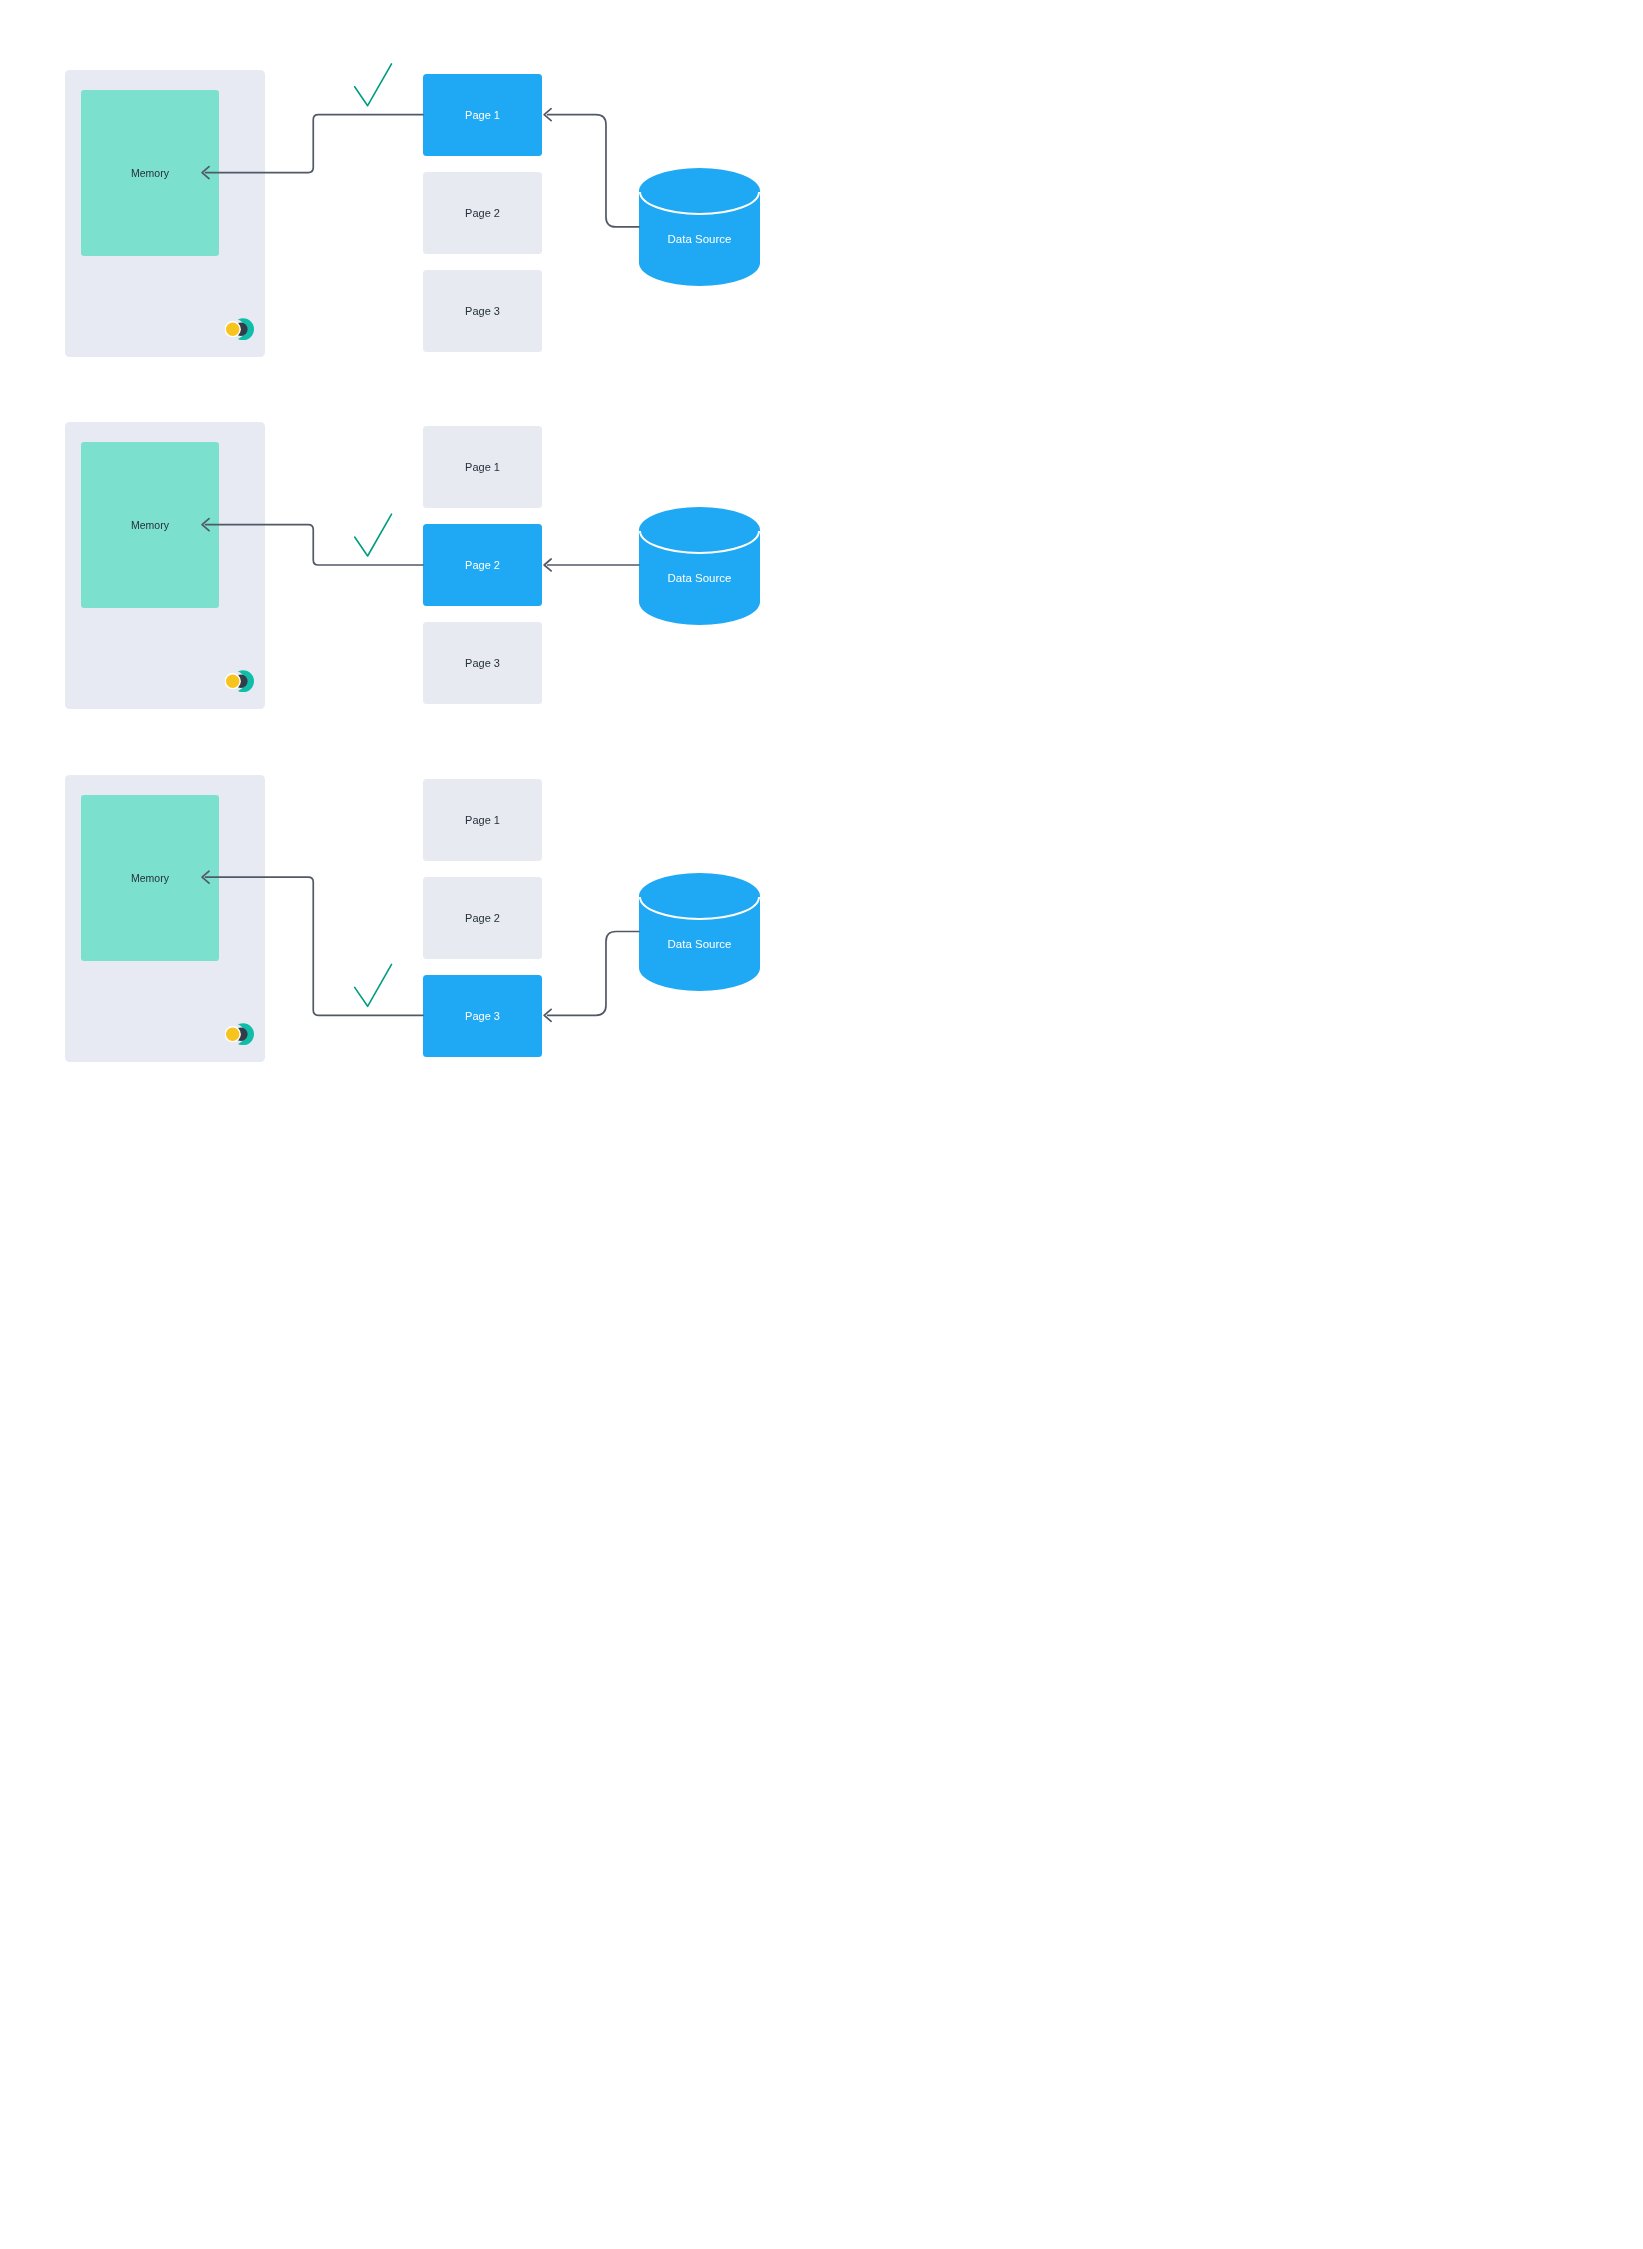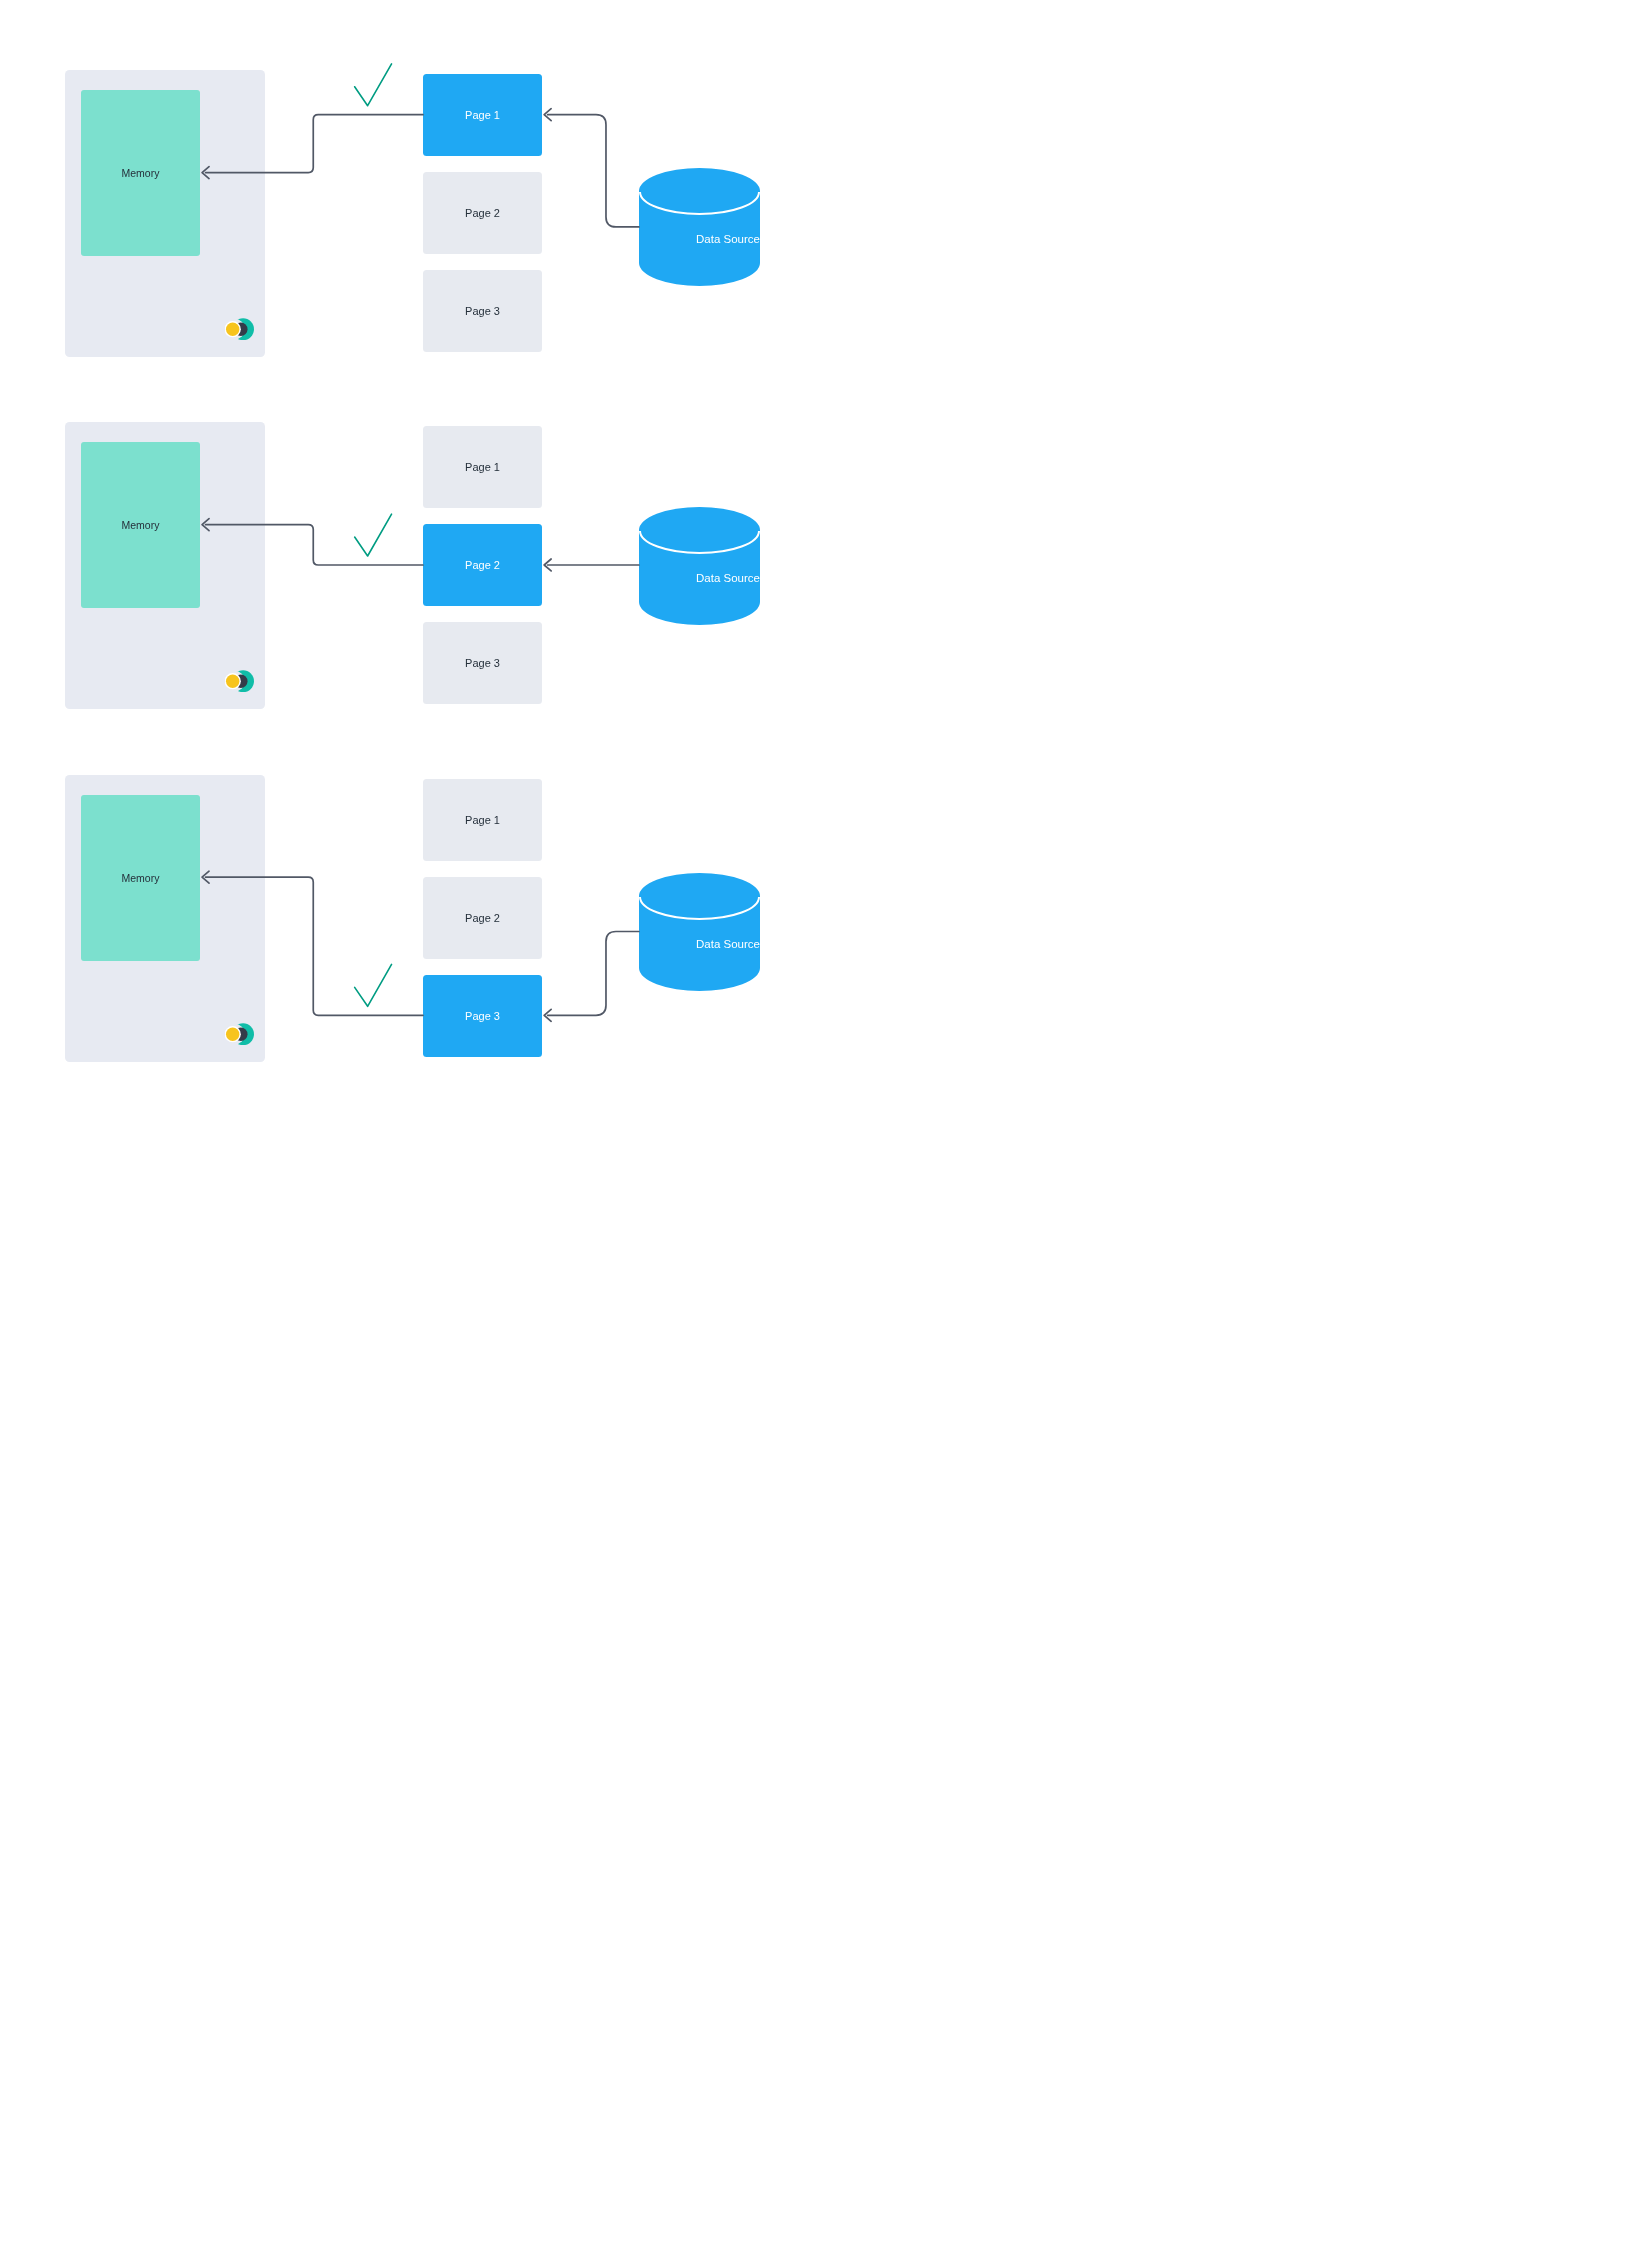--- a/index.html
+++ b/index.html
@@ -19,21 +19,21 @@
   body{font-family:"Liberation Sans", sans-serif;}
   .canvas{position:relative;width:822px;height:1125px;background:#FFFFFF;overflow:hidden;}
 
   .overlay{position:absolute;left:0;top:0;pointer-events:none;}
 
   .panel{position:absolute;left:65px;width:200px;height:287px;border-radius:4.5px;background:var(--panel-gray);}
   .r0 .panel{top:70px;}
   .r1 .panel{top:422px;}
   .r2 .panel{top:775px;}
 
-  .memory-box{position:absolute;left:81px;width:119px;height:166px;border-radius:3px;
+  .memory-box{position:absolute;left:81px;width:138px;height:166px;border-radius:3px;
     background:var(--memory-teal);display:flex;align-items:center;justify-content:center;
     font-size:10.5px;color:var(--text-dark);}
   .r0 .memory-box{top:90px;}
   .r1 .memory-box{top:442px;}
   .r2 .memory-box{top:795px;}
 
   .logo{position:absolute;left:225px;width:29px;height:28.4px;}
   .r0 .logo{top:315px;}
   .r1 .logo{top:667px;}
   .r2 .logo{top:1020px;}
@@ -45,21 +45,21 @@
   .r0 .page-1{top:74px;} .r0 .page-2{top:172px;} .r0 .page-3{top:270px;}
   .r1 .page-1{top:426px;} .r1 .page-2{top:524px;} .r1 .page-3{top:622px;}
   .r2 .page-1{top:779px;} .r2 .page-2{top:877px;} .r2 .page-3{top:975px;}
 
   .cylinder{position:absolute;left:639px;width:121px;height:118px;}
   .r0 .cylinder{top:168px;}
   .r1 .cylinder{top:507px;}
   .r2 .cylinder{top:873px;}
   .cylinder svg{position:absolute;left:0;top:0;overflow:visible;}
   .cyl-label{position:absolute;left:0;right:0;top:60px;height:23px;line-height:23px;
-    text-align:right;font-size:11.5px;color:var(--text-white);}
+    text-align:center;font-size:11.5px;color:var(--text-white);}
 
   .connector{stroke:var(--arrow-gray);stroke-width:3.4;fill:none;stroke-linecap:round;stroke-linejoin:round;}
   .arrowhead{stroke:var(--arrow-gray);stroke-width:3.4;fill:none;stroke-linecap:round;stroke-linejoin:round;}
   .check{stroke:var(--check-green);stroke-width:3.2;fill:none;stroke-linecap:round;stroke-linejoin:round;}
 </style>
 </head>
 <body>
 
 <div class="canvas">
 

